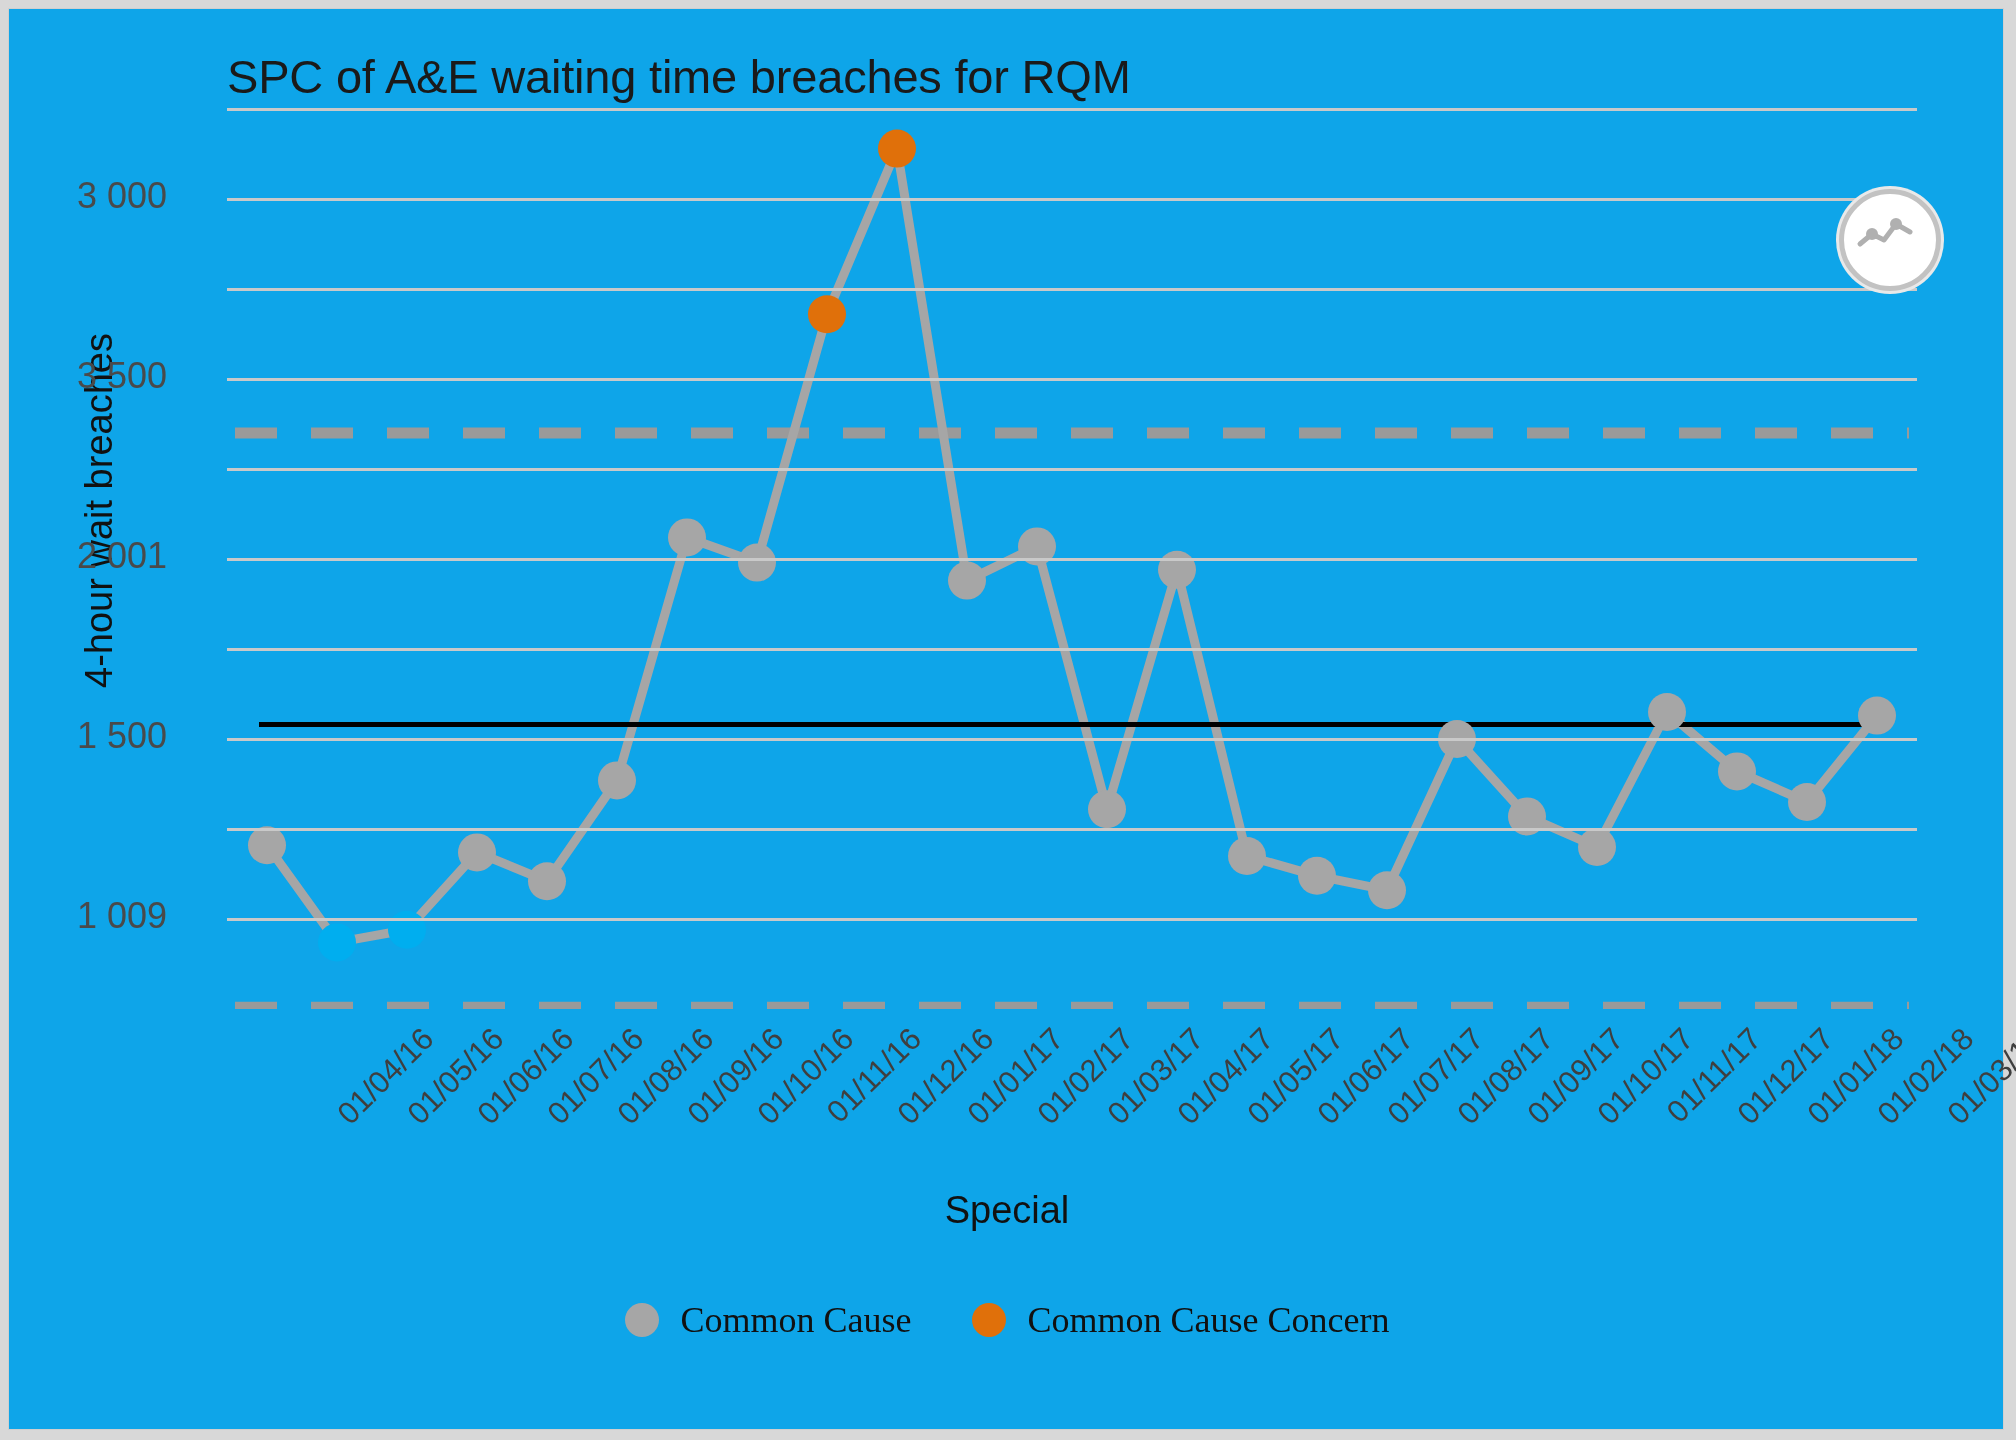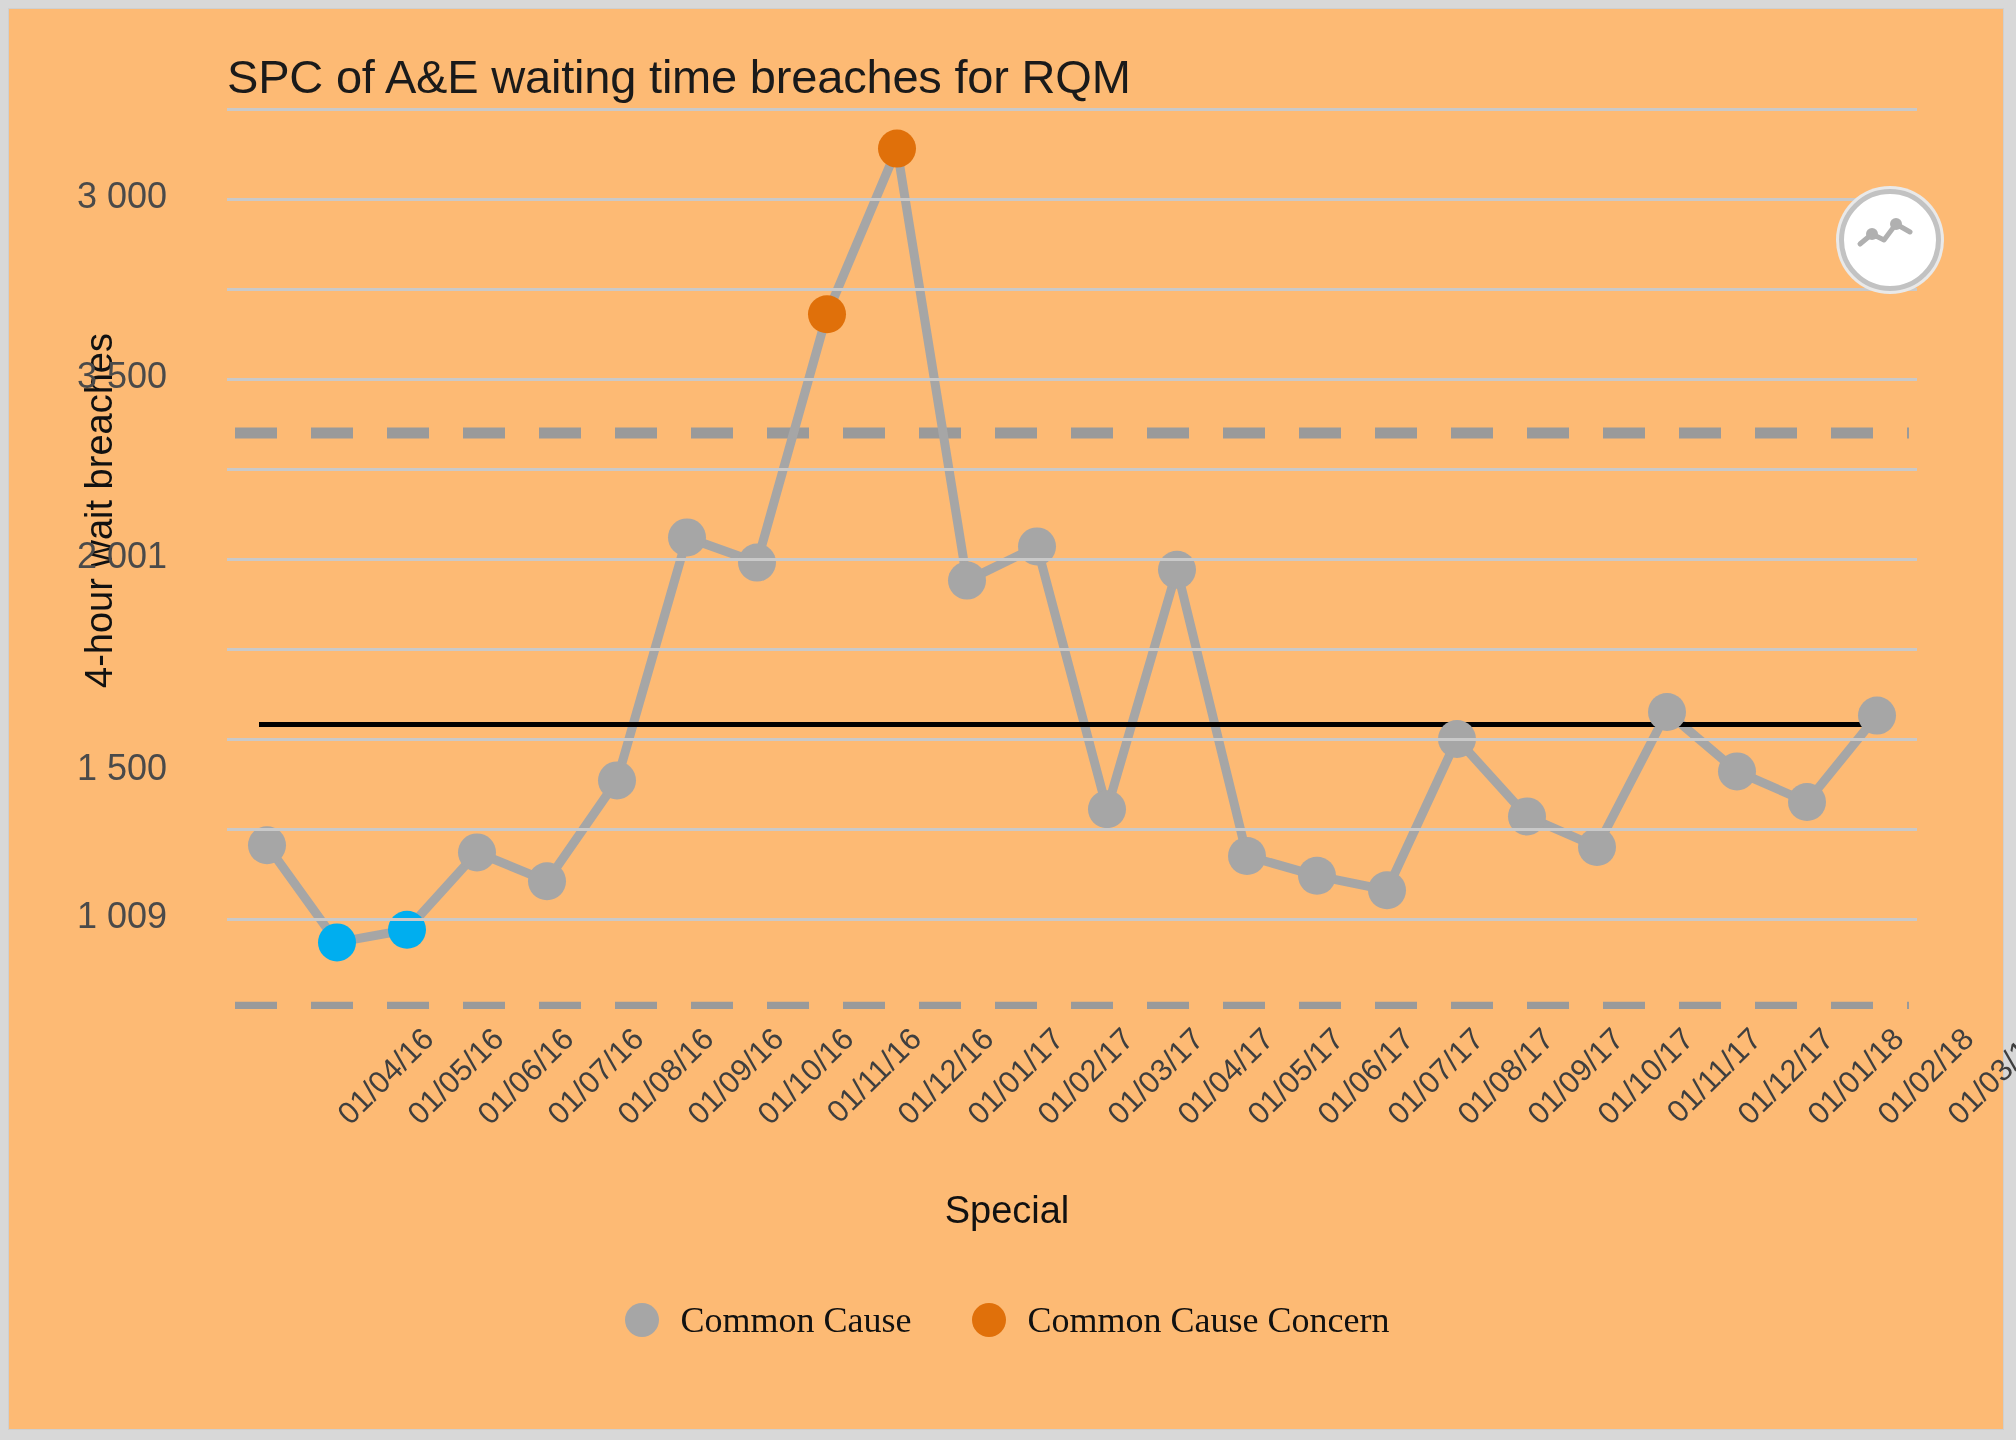--- a/index.html
+++ b/index.html
@@ -4,21 +4,21 @@
 <style>
   html,body{margin:0;padding:0;}
   body{
     width:2016px;height:1440px;
     background:#d8d8d8;
     font-family:"Liberation Sans", sans-serif;
     overflow:hidden;
   }
   #frame{
     position:absolute;left:8px;top:8px;width:1996px;height:1422px;
-    background:#fdba74;border:1px solid #cfcfcf;box-sizing:border-box;
+    background:#0ea5e9;border:1px solid #cfcfcf;box-sizing:border-box;
   }
   #title{
     position:absolute;left:218px;top:40px;
     font-size:47px;color:#1a1a1a;font-weight:400;letter-spacing:-0.2px;
     white-space:nowrap;
   }
   #ylabel{
     position:absolute;left:-120px;top:480px;width:420px;
     transform:rotate(-90deg);transform-origin:center center;
     text-align:center;font-size:38px;color:#111;white-space:nowrap;
@@ -72,21 +72,21 @@
         <div class="gridline" style="top: 539px; background: rgb(201, 201, 201);"></div>
         <div class="gridline" style="top: 449px; background: rgb(201, 201, 201);"></div>
         <div class="gridline" style="top: 359px; background: rgb(201, 201, 201);"></div>
         <div class="gridline" style="top: 269px; background: rgb(201, 201, 201);"></div>
         <div class="gridline" style="top: 179px; background: rgb(201, 201, 201);"></div>
         <div class="gridline" style="top: 89px; background: rgb(201, 201, 201);"></div>
         <div class="gridline" style="top: -1px; background: rgb(201, 201, 201);"></div>
       </div>
     <div id="ytick-layer">
         <div class="ytick" style="top: 786px;">1 009</div>
-        <div class="ytick" style="top: 606px; margin-top: 32px;">1 500</div>
+        <div class="ytick" style="top: 606px;">1 500</div>
         <div class="ytick" style="top: 426px;">2 001</div>
         <div class="ytick" style="top: 246px;">3 500</div>
         <div class="ytick" style="top: 66px;">3 000</div>
       </div>
     <svg id="series-svg" width="1690" height="900" viewBox="0 0 1690 900">
         <line x1="8" x2="1682" y1="324" y2="324" stroke="#9a9a9a" stroke-width="11" stroke-dasharray="42 34"></line>
         <line x1="8" x2="1682" y1="898.2" y2="898.2" stroke="#9a9a9a" stroke-width="11" stroke-dasharray="42 34"></line>
         <polyline points="40,736.2 110,833.4 180,820.8 250,743.4 320,772.2 390,671.4 460,428.4 530,453.6 600,205.19999999999993 670,39.60000000000002 740,471.6 810,437.4 880,700.2 950,460.8 1020,747 1090,766.8 1160,781.2 1230,630 1300,707.4 1370,738 1440,603 1510,662.4 1580,693 1650,606.5999999999999" fill="none" stroke="#a6a6a6" stroke-width="9" stroke-linejoin="round" stroke-linecap="round"></polyline>
         <line x1="32" x2="1658" y1="615.6" y2="615.6" stroke="#000000" stroke-width="5"></line>
         <circle cx="40" cy="736.2" r="19" fill="#a6a6a6"></circle>

